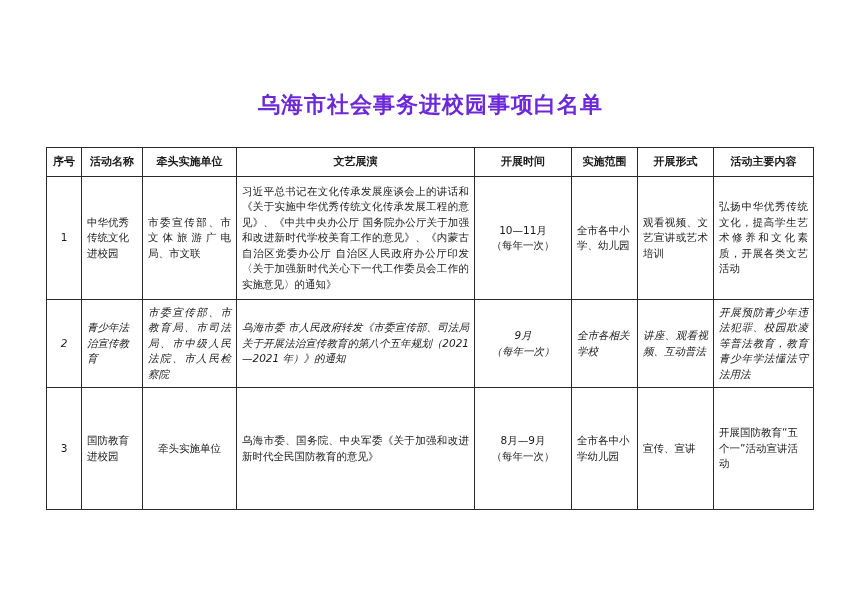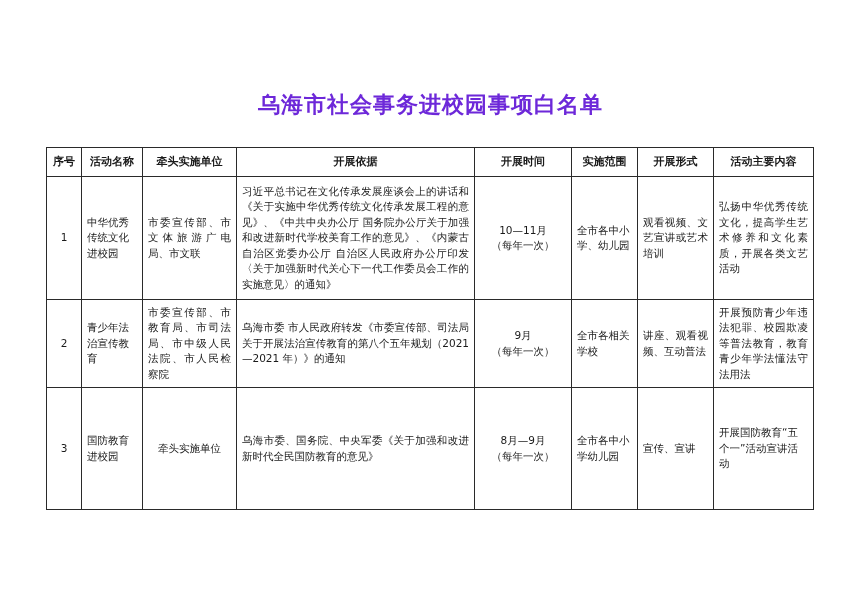--- a/index.html
+++ b/index.html
@@ -46,21 +46,21 @@
     table.whitelist th {
       height: 22px;
       font-weight: bold;
       text-align: center;
       font-size: 11px;
     }
     td.center { text-align: center; }
     td.left { text-align: left; }
     td.justify { text-align: justify; }
     .row1 td { height: 116px; margin-top: 32px; }
-    .row2 td { height: 81px; }
+    .row2 td { height: 81px; font-style: italic; }
     .row3 td { height: 115px; }
   </style>
 </head>
 <body>
 
 <div class="doc-title">乌海市社会事务进校园事项白名单</div>
 
 <table class="whitelist">
   <colgroup>
     <col style="width:35px">
@@ -70,21 +70,21 @@
     <col style="width:97px">
     <col style="width:66px">
     <col style="width:76px">
     <col style="width:100px">
   </colgroup>
   <thead>
     <tr>
       <th>序号</th>
       <th>活动名称</th>
       <th>牵头实施单位</th>
-      <th>开展依据</th>
+      <th>文艺展演</th>
       <th>开展时间</th>
       <th>实施范围</th>
       <th>开展形式</th>
       <th>活动主要内容</th>
     </tr>
   </thead>
   <tbody>
     <tr class="row1">
       <td class="center">1</td>
       <td class="left">中华优秀传统文化进校园</td>

